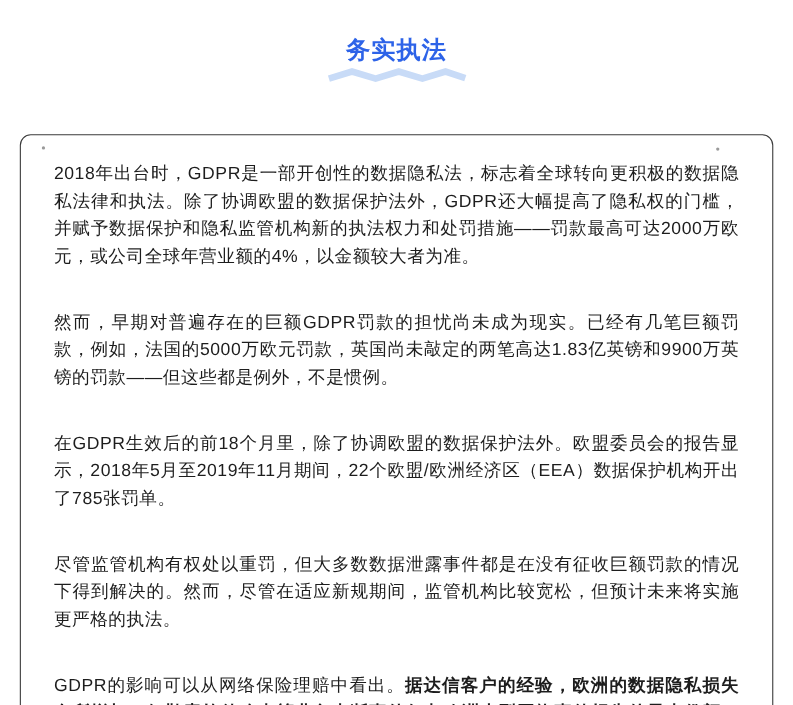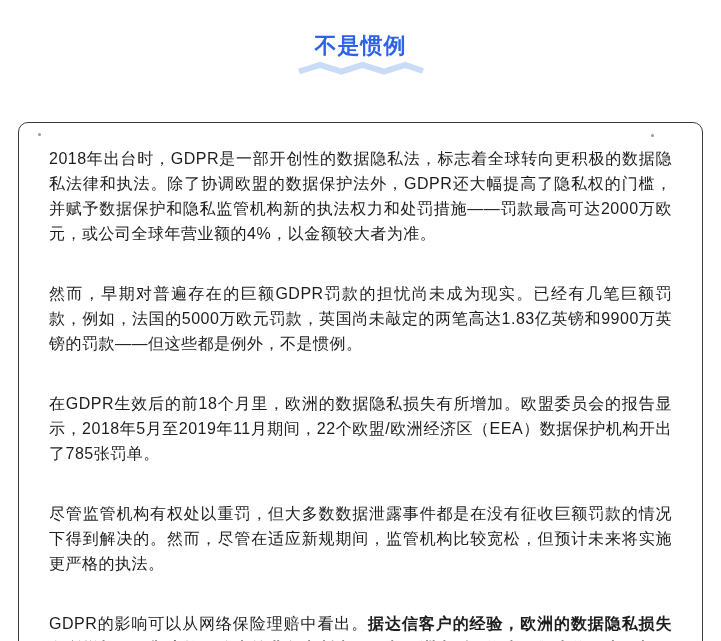--- a/index.html
+++ b/index.html
@@ -65,37 +65,37 @@
   .content-card p:first-of-type { margin-top: 0; }
   .content-card p:last-of-type  { margin-bottom: 0; }
   .emphasis { font-weight: 700; }
 </style>
 </head>
 <body>
 
 <div class="page">
 
   <div class="header">
-    <h1 class="page-title">不是惯例</h1>
+    <h1 class="page-title">务实执法</h1>
     <div class="wave-wrap">
       <svg width="130" height="17" viewBox="0 0 130 17" aria-hidden="true">
         <polyline points="3,11.5 24,5 45.5,11.5 66.5,5 88,11.5 109,5 127,11" fill="none" stroke="#c8dbf7" stroke-width="6" stroke-linejoin="miter" stroke-linecap="butt"></polyline>
       </svg>
     </div>
   </div>
 
   <section class="content-card">
     <span class="corner-dot left"></span>
     <span class="corner-dot right"></span>
 
     <p>2018年出台时，GDPR是一部开创性的数据隐私法，标志着全球转向更积极的数据隐私法律和执法。除了协调欧盟的数据保护法外，GDPR还大幅提高了隐私权的门槛，并赋予数据保护和隐私监管机构新的执法权力和处罚措施——罚款最高可达2000万欧元，或公司全球年营业额的4%，以金额较大者为准。</p>
 
     <p>然而，早期对普遍存在的巨额GDPR罚款的担忧尚未成为现实。已经有几笔巨额罚款，例如，法国的5000万欧元罚款，英国尚未敲定的两笔高达1.83亿英镑和9900万英镑的罚款——但这些都是例外，不是惯例。</p>
 
-    <p>在GDPR生效后的前18个月里，欧洲的数据隐私损失有所增加。欧盟委员会的报告显示，2018年5月至2019年11月期间，22个欧盟/欧洲经济区（EEA）数据保护机构开出了785张罚单。</p>
+    <p>在GDPR生效后的前18个月里，除了协调欧盟的数据保护法外。欧盟委员会的报告显示，2018年5月至2019年11月期间，22个欧盟/欧洲经济区（EEA）数据保护机构开出了785张罚单。</p>
 
     <p>尽管监管机构有权处以重罚，但大多数数据泄露事件都是在没有征收巨额罚款的情况下得到解决的。然而，尽管在适应新规期间，监管机构比较宽松，但预计未来将实施更严格的执法。</p>
 
     <p>
       <span>GDPR的影响可以从网络保险理赔中看出。</span><span class="emphasis">据达信客户的经验，欧洲的数据隐私损失有所增加，但勒索软件攻击等业务中断事件仍占欧洲大型网络事件损失的最大份额。尽管如此，数据泄露导致的损失通常低于业务中断等其他网络事件，但根据GDPR要求，企业需要做更多的工作来准备和应对。</span>
     </p>
   </section>
 
 </div>
 

